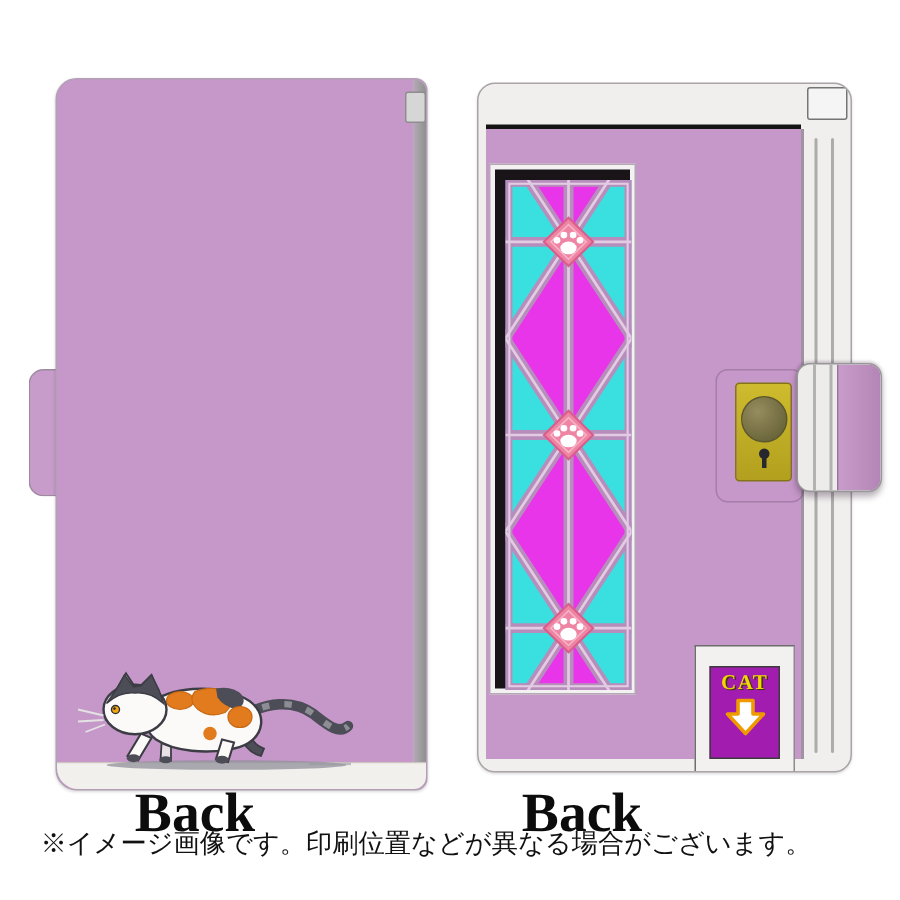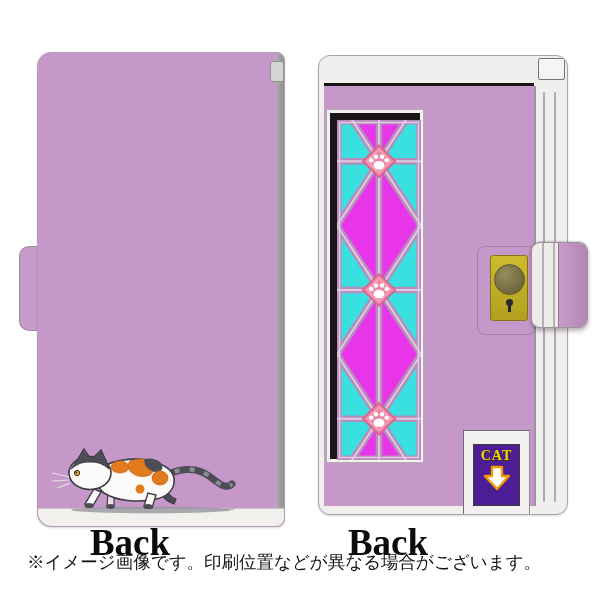--- a/index.html
+++ b/index.html
@@ -51,21 +51,21 @@
   .lock-knob{position:absolute;left:3px;top:8px;width:29px;height:29px;border-radius:50%;
     background:radial-gradient(circle at 35% 32%, #968c5e, #6b663b 75%);
     border:1px solid #5c572f;}
   .keyhole-head{position:absolute;left:15px;top:43px;width:7px;height:7px;border-radius:50%;
     background:#27272f;}
   .keyhole-stem{position:absolute;left:17px;top:48px;width:3px;height:8px;background:#27272f;}
 
   .cat-door-frame{left:144px;top:374px;width:67px;height:84px;background:#f3f1f0;
     border-left:1.5px solid #6d6d6d;border-top:1.5px solid #6d6d6d;
     border-right:1.5px solid #8c8c8c;box-sizing:border-box;}
-  .cat-door-panel{position:absolute;left:9px;top:13px;width:47px;height:62px;background:#4c1d95;
+  .cat-door-panel{position:absolute;left:9px;top:13px;width:47px;height:62px;background:#a21caf;
     border:1px solid #3c3c3c;box-sizing:border-box;text-align:center;}
   .cat-door-text{font-family:"Liberation Serif",serif;font-weight:bold;font-size:14px;
     letter-spacing:1px;color:#f2d803;margin-top:3px;text-shadow:1px 1px 0 #3a3a00;}
   .cat-door-arrow{width:30px;height:26px;margin-top:1px;}
 
   .strap{left:531px;top:242px;width:57px;height:86px;z-index:3;background:#edecea;
     border:1px solid #979797;border-radius:9px;box-sizing:border-box;
     box-shadow:0 3px 4px rgba(60,40,60,0.35), 0 -1px 2px rgba(60,40,60,0.2);}
   .strap-tip{position:absolute;right:0;top:0;bottom:0;width:28px;
     background:linear-gradient(90deg,#c89cca,#b385b6);border-left:1px solid rgba(100,80,100,0.35);

